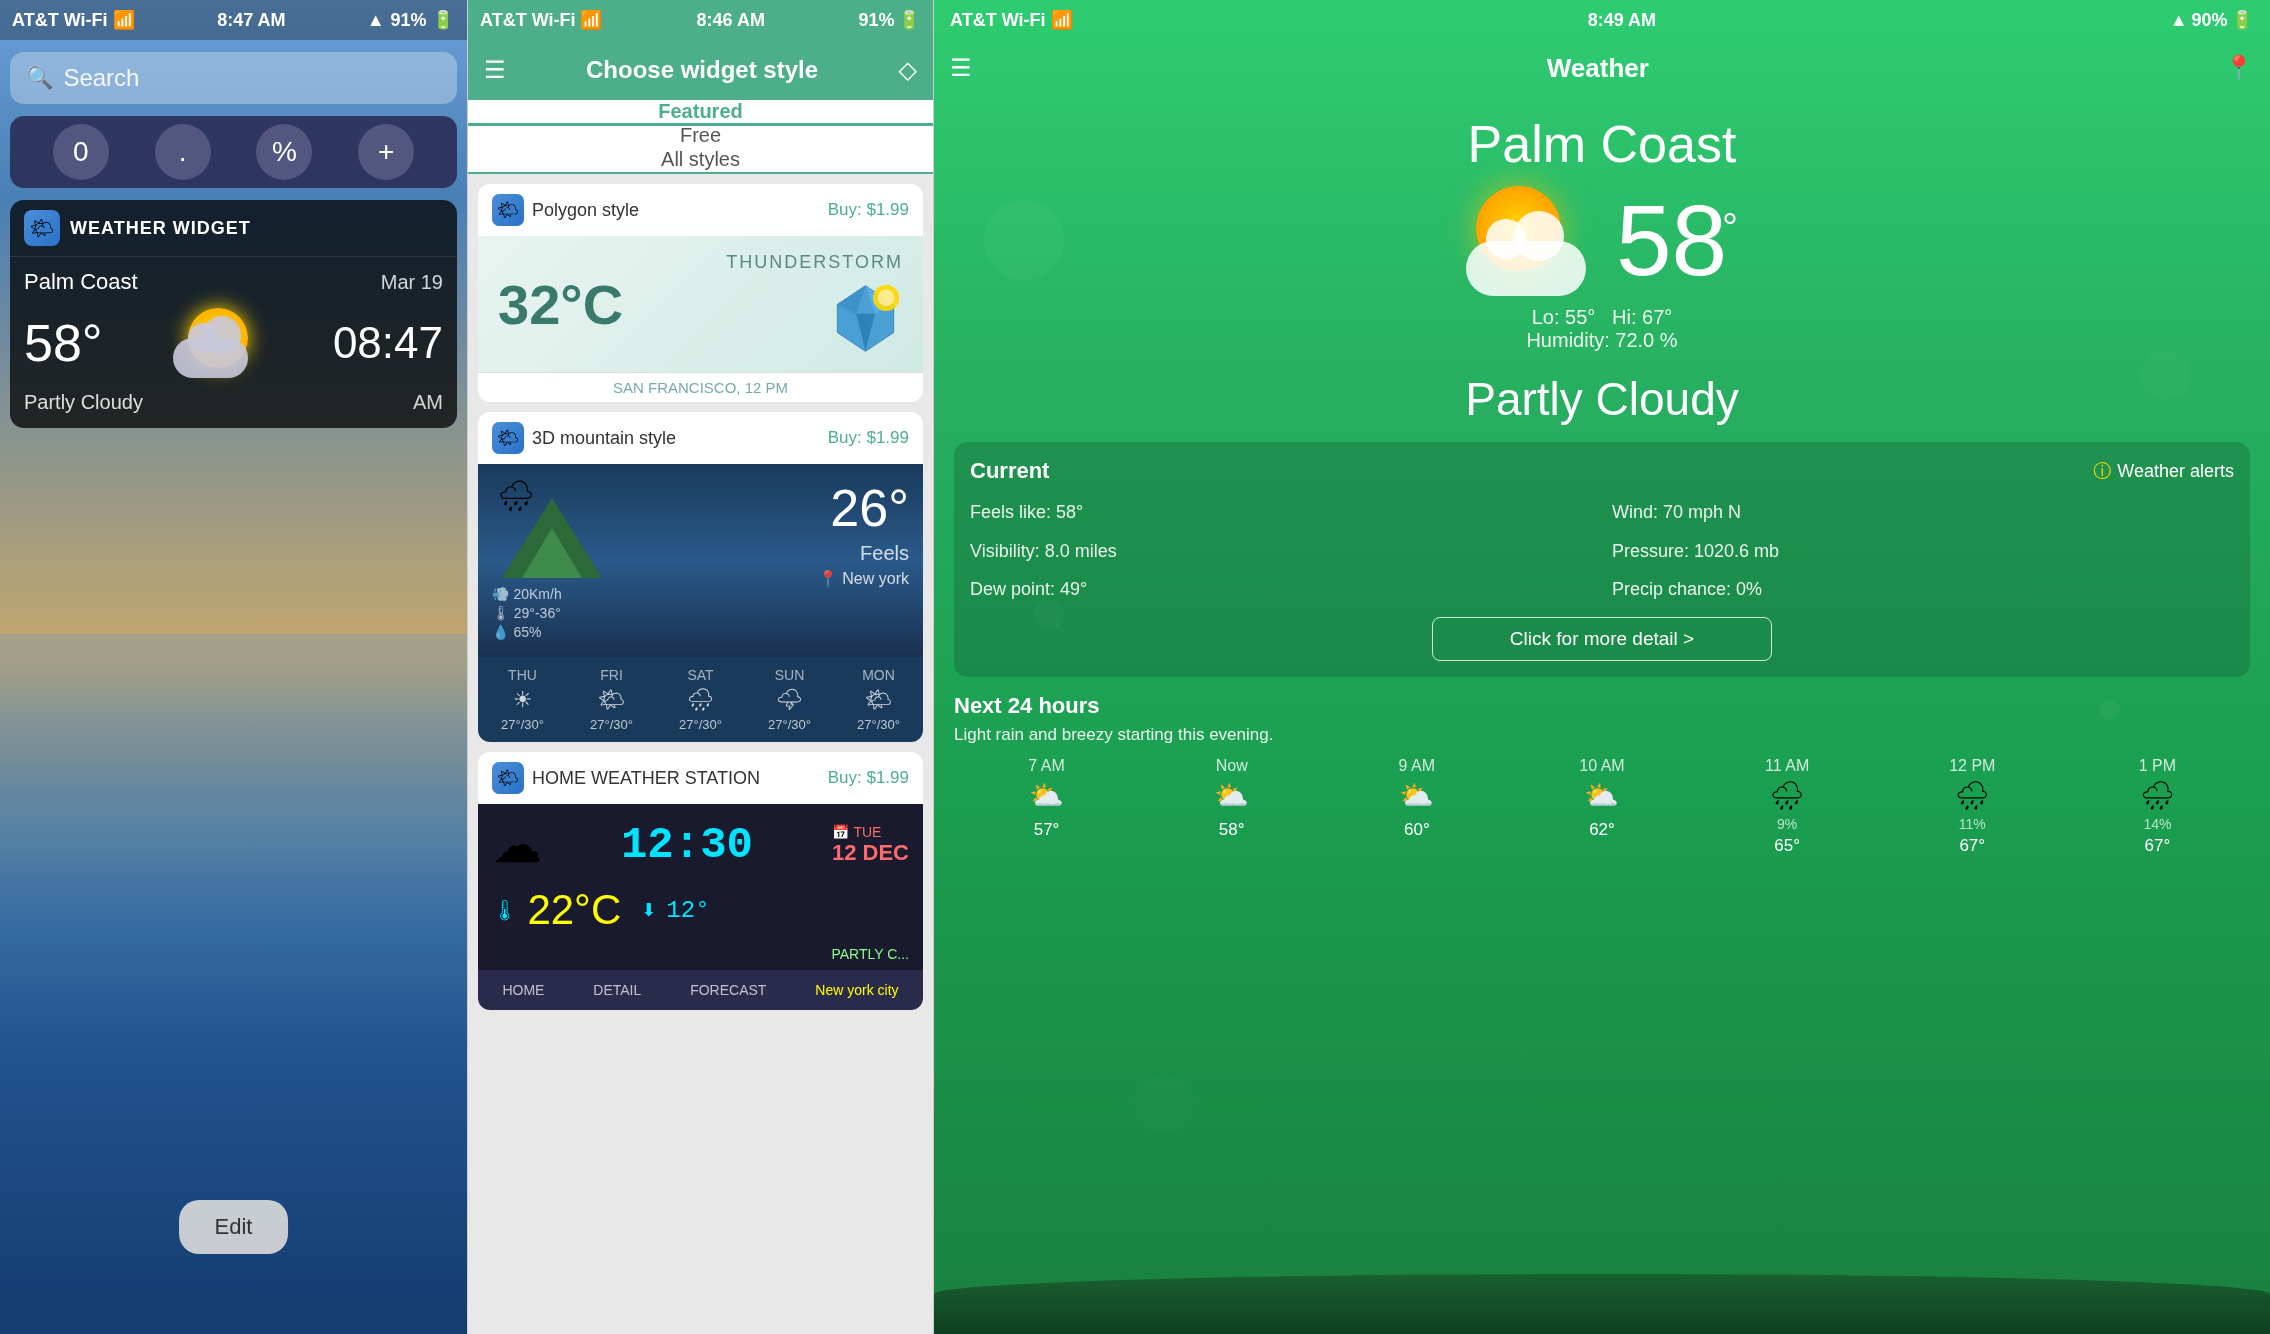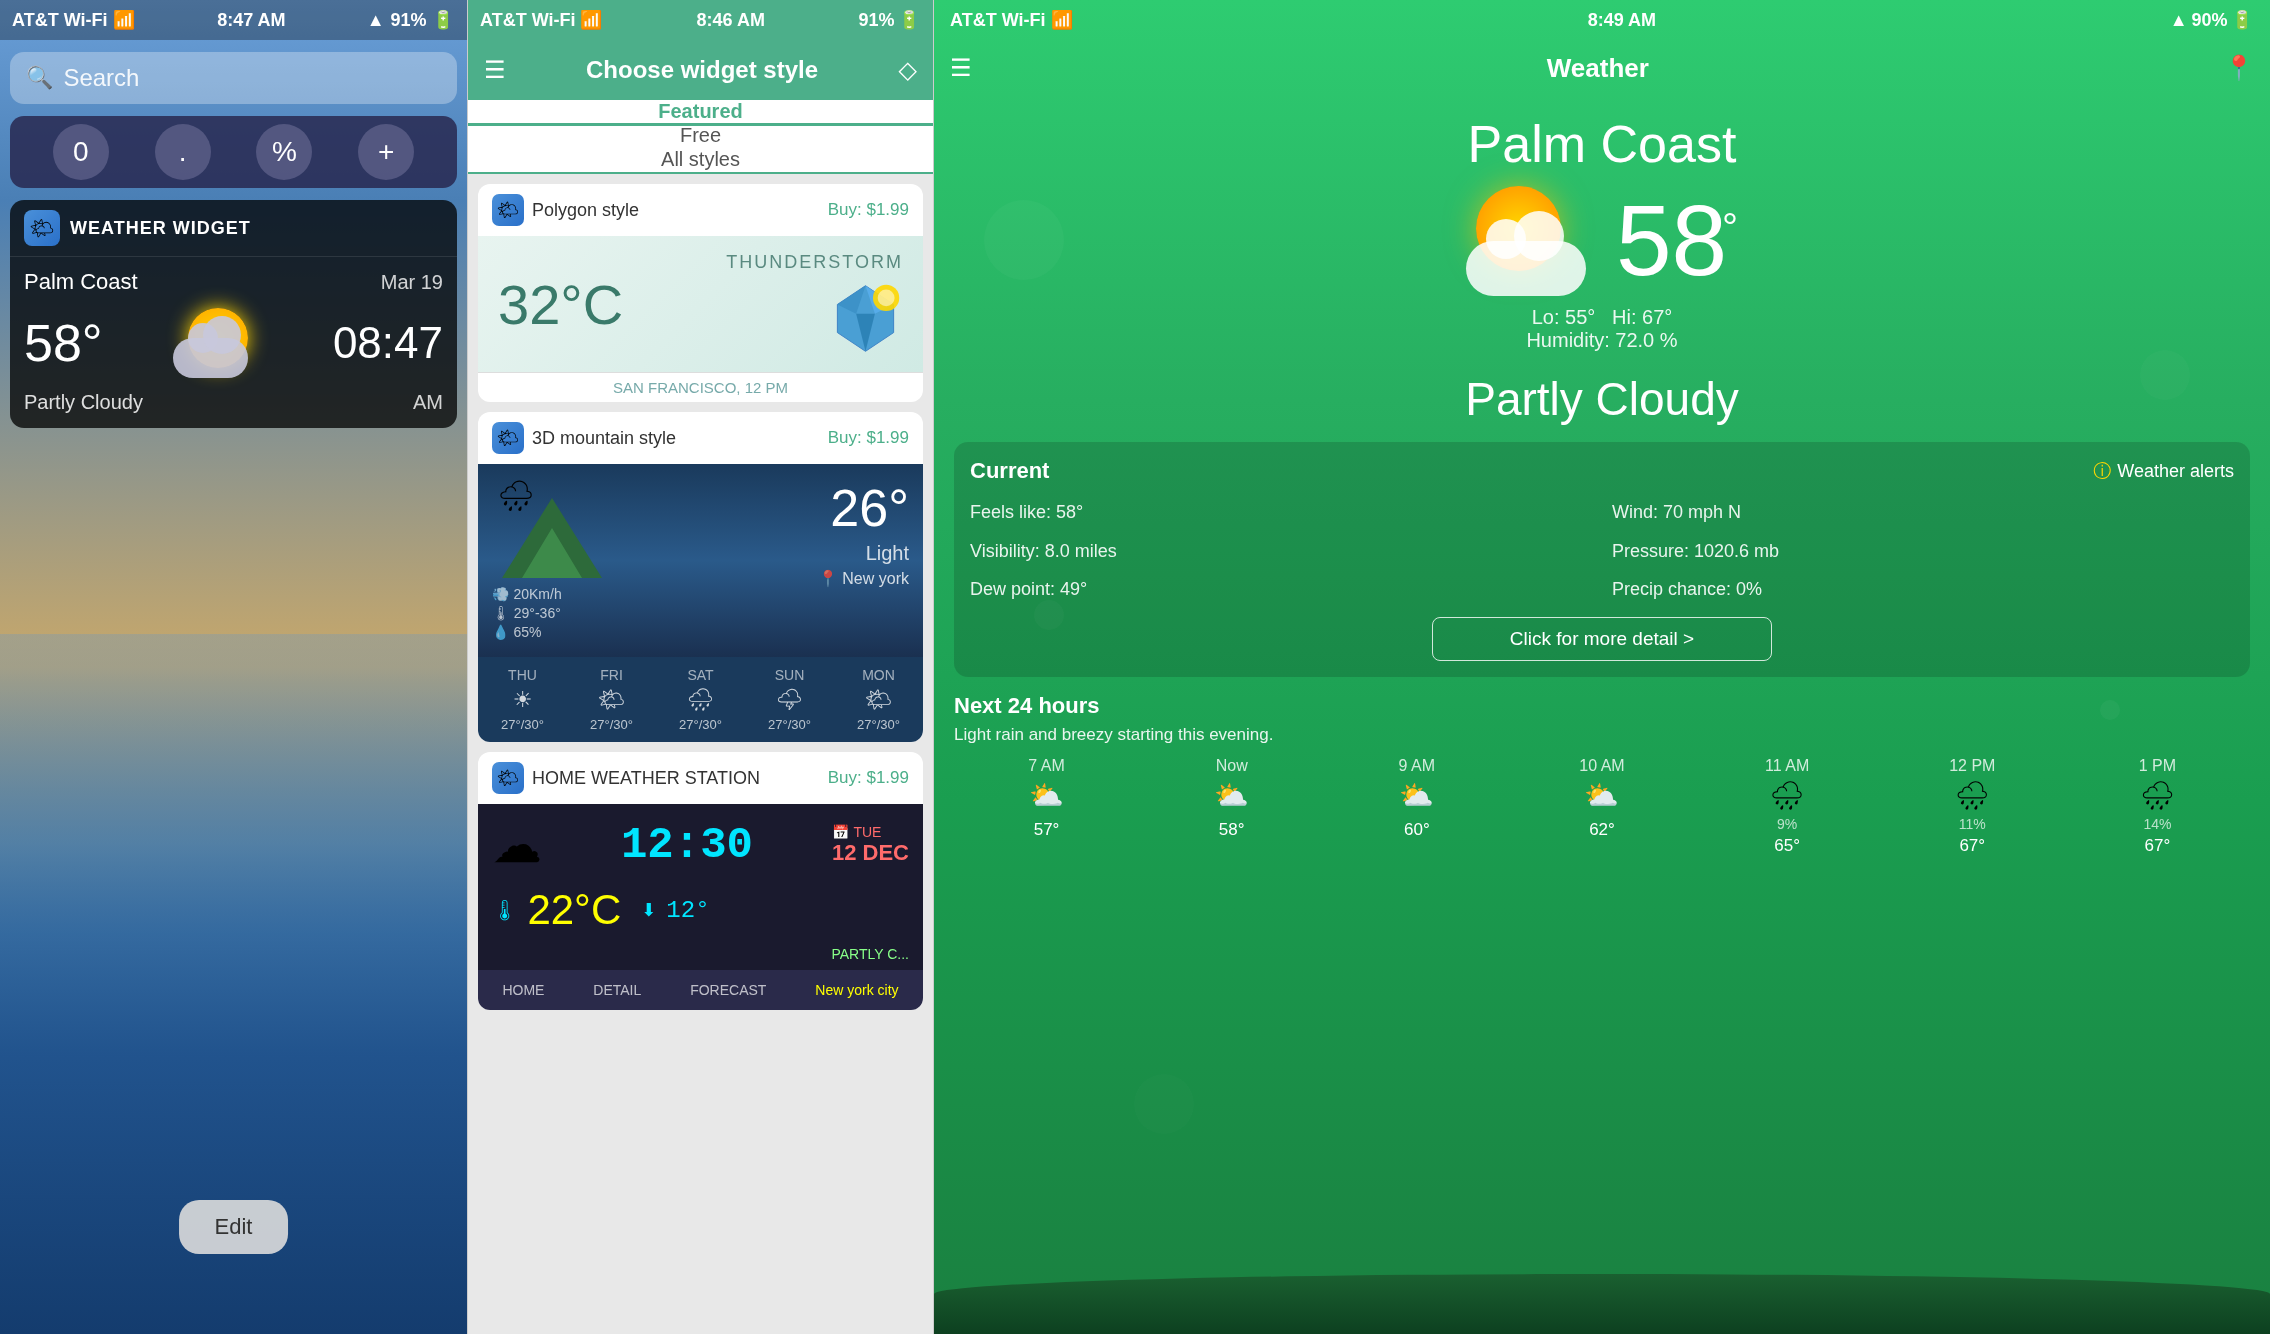--- a/index.html
+++ b/index.html
@@ -301,21 +301,21 @@
 
     
     .polygon-preview {
       background: linear-gradient(135deg, #e8f4f0, #d0eae4);
       padding: 16px 20px;
       display: flex;
       align-items: center;
       justify-content: space-between;
       min-height: 120px;
     }
-    .poly-temp { font-size: 56px; color: #3a7a6a; font-weight: 400; }
+    .poly-temp { font-size: 56px; color: #3a7a6a; font-weight: 700; }
     .poly-right { display: flex; flex-direction: column; align-items: flex-end; gap: 8px; }
     .poly-storm { font-size: 18px; color: #5a8a80; letter-spacing: 2px; text-transform: uppercase; }
     .poly-location { font-size: 15px; color: #7aa; text-align: center; padding: 6px; border-top: 1px solid #ddd; }
 
     
     .mountain-preview {
       background: linear-gradient(180deg, #1a3a5c 0%, #2a5a8a 50%, #1a3050 100%);
       padding: 14px;
       display: flex;
       align-items: flex-start;
@@ -764,21 +764,21 @@
               <span>29°-36°</span>
             </div>
             <div class="mt-stat">
               <span>💧</span>
               <span>65%</span>
             </div>
           </div>
         </div>
         <div class="mt-right">
           <div class="mt-temp">26°</div>
-          <div class="mt-desc">Light</div>
+          <div class="mt-desc">Feels</div>
           <div class="mt-location">
             <span>📍</span>
             <span>New york</span>
           </div>
         </div>
       </div>
       <div class="mt-forecast">
         <div class="fc-day">
           <span class="fc-day-name">THU</span>
           <span class="fc-icon-sm">☀</span>

